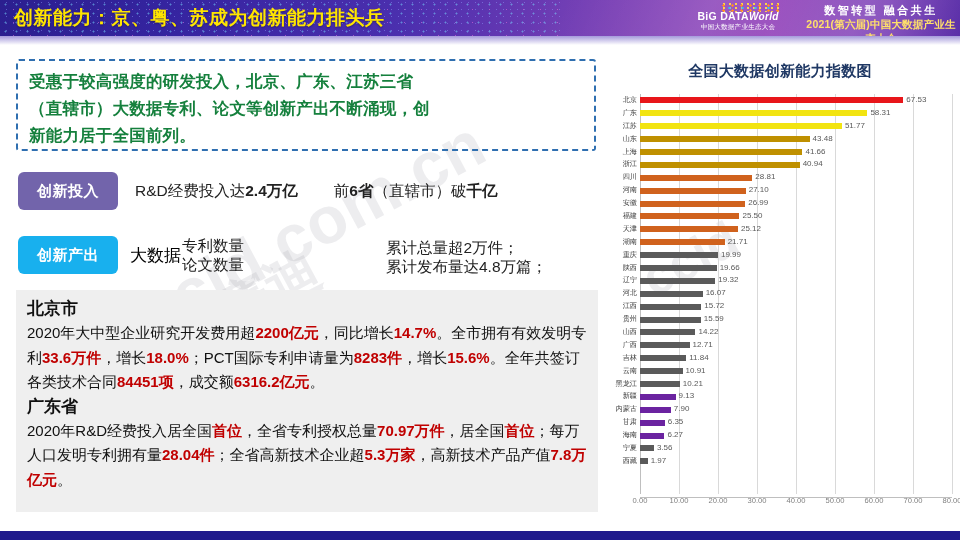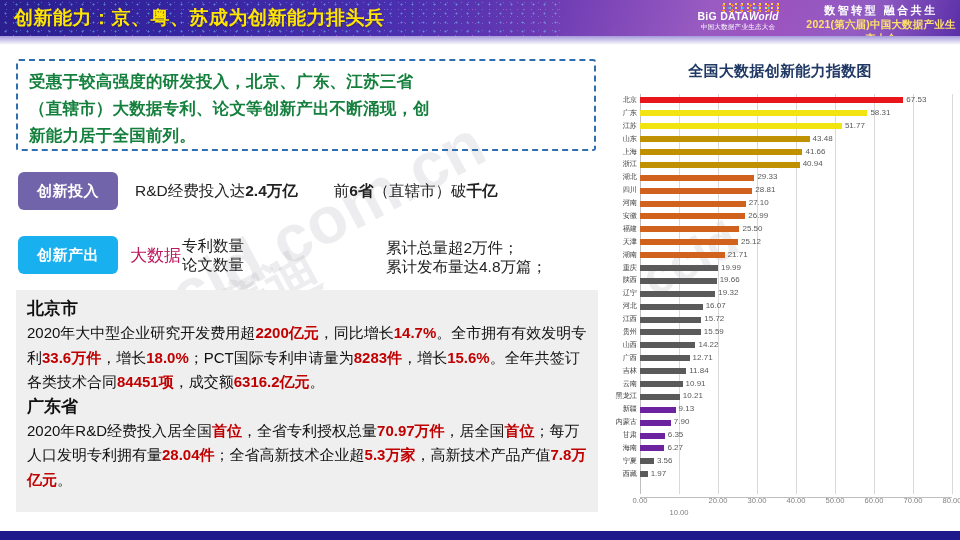--- a/index.html
+++ b/index.html
@@ -83,21 +83,21 @@
   .badge.violet{background:#7264ab;}
   .badge.cyan{background:#18b0ee;}
 
   .row1{top:172px;}
   .row1 .t1{margin-left:17px;font-size:15.5px;color:#222;white-space:nowrap;}
   .row1 .t2{margin-left:36px;font-size:15.5px;color:#222;white-space:nowrap;}
   .row1 b{font-weight:bold;}
 
   .row2{top:236px;align-items:flex-start;}
   .r2wrap{display:flex;align-items:center;margin-left:12px;}
-  .r2big{font-size:17px;color:#be185d;line-height:19px;}
+  .r2big{font-size:17px;color:#000000;line-height:19px;}
   .r2pair{margin-left:1px;font-size:15.5px;color:#222;line-height:19px;}
   .r2right{position:absolute;left:368px;top:2px;font-size:15.5px;color:#222;line-height:19px;}
 
   .infobox{
     position:absolute;left:16px;top:290px;width:582px;height:222px;
     background:#efefef;box-sizing:border-box;padding:7px 10px 0 11px;
   }
   .infobox .city{font-size:17px;font-weight:bold;color:#111;line-height:24px;margin:0;}
   .infobox .para{font-size:15px;color:#111;line-height:24.6px;margin:0;}
   .infobox .r{color:#c00000;font-weight:bold;}
@@ -238,25 +238,20 @@
             <div class="cat">上海</div>
             <div class="bar" style="width: 52.075%; background: rgb(191, 144, 0);"></div>
             <div class="val">41.66</div>
           </div>
           <div class="brow">
             <div class="cat">浙江</div>
             <div class="bar" style="width: 51.175%; background: rgb(191, 144, 0);"></div>
             <div class="val">40.94</div>
           </div>
           <div class="brow">
-            <div class="cat">湖北</div>
-            <div class="bar" style="width: 36.6625%; background: rgb(208, 98, 29);"></div>
-            <div class="val">29.33</div>
-          </div>
-          <div class="brow">
             <div class="cat">四川</div>
             <div class="bar" style="width: 36.0125%; background: rgb(208, 98, 29);"></div>
             <div class="val">28.81</div>
           </div>
           <div class="brow">
             <div class="cat">河南</div>
             <div class="bar" style="width: 33.875%; background: rgb(208, 98, 29);"></div>
             <div class="val">27.10</div>
           </div>
           <div class="brow">
@@ -362,21 +357,21 @@
           <div class="brow">
             <div class="cat">西藏</div>
             <div class="bar" style="width: 2.4625%; background: rgb(90, 90, 90);"></div>
             <div class="val">1.97</div>
           </div>
         </div>
     </div>
     <div class="axline" style="top:435px"></div>
     <div class="xaxis" id="xaxis">
         <div class="xt" style="left: 0%;">0.00</div>
-        <div class="xt" style="left: 12.5%; margin-top: 12px;">10.00</div>
+        <div class="xt" style="left: 12.5%;">10.00</div>
         <div class="xt" style="left: 25%;">20.00</div>
         <div class="xt" style="left: 37.5%;">30.00</div>
         <div class="xt" style="left: 50%;">40.00</div>
         <div class="xt" style="left: 62.5%;">50.00</div>
         <div class="xt" style="left: 75%;">60.00</div>
         <div class="xt" style="left: 87.5%;">70.00</div>
         <div class="xt" style="left: 100%;">80.00</div>
       </div>
   </div>
 

